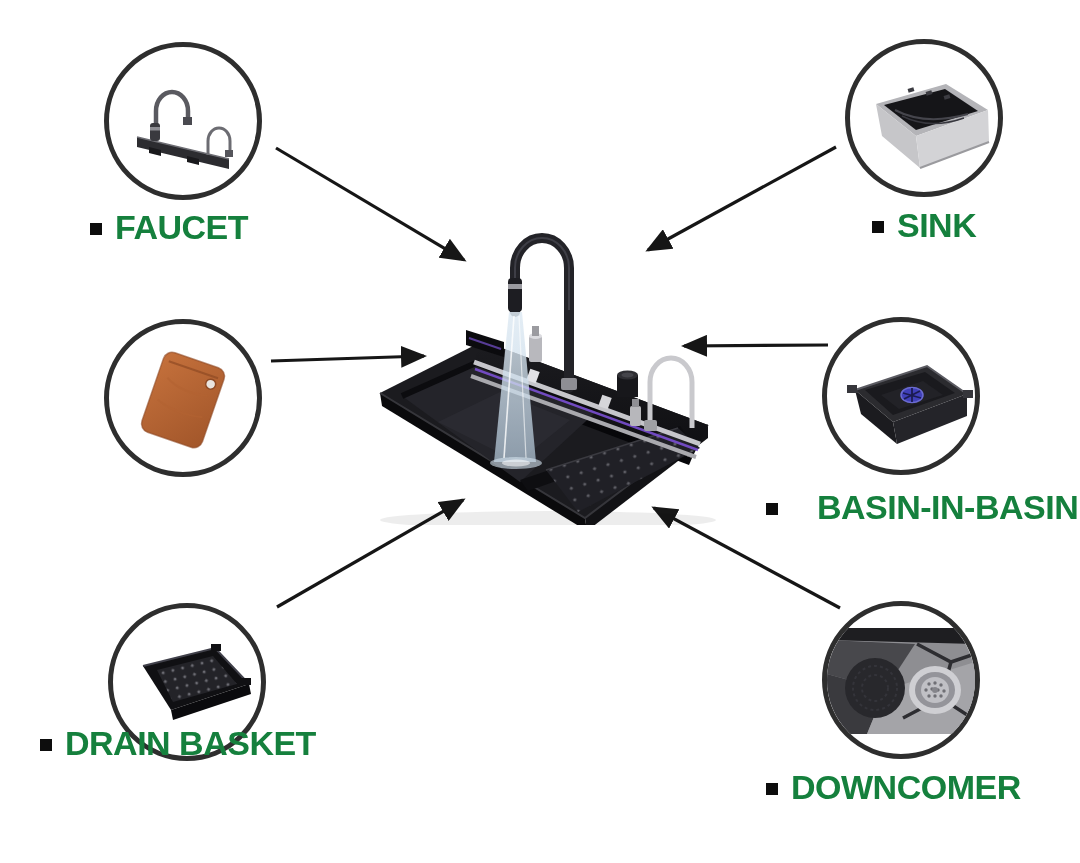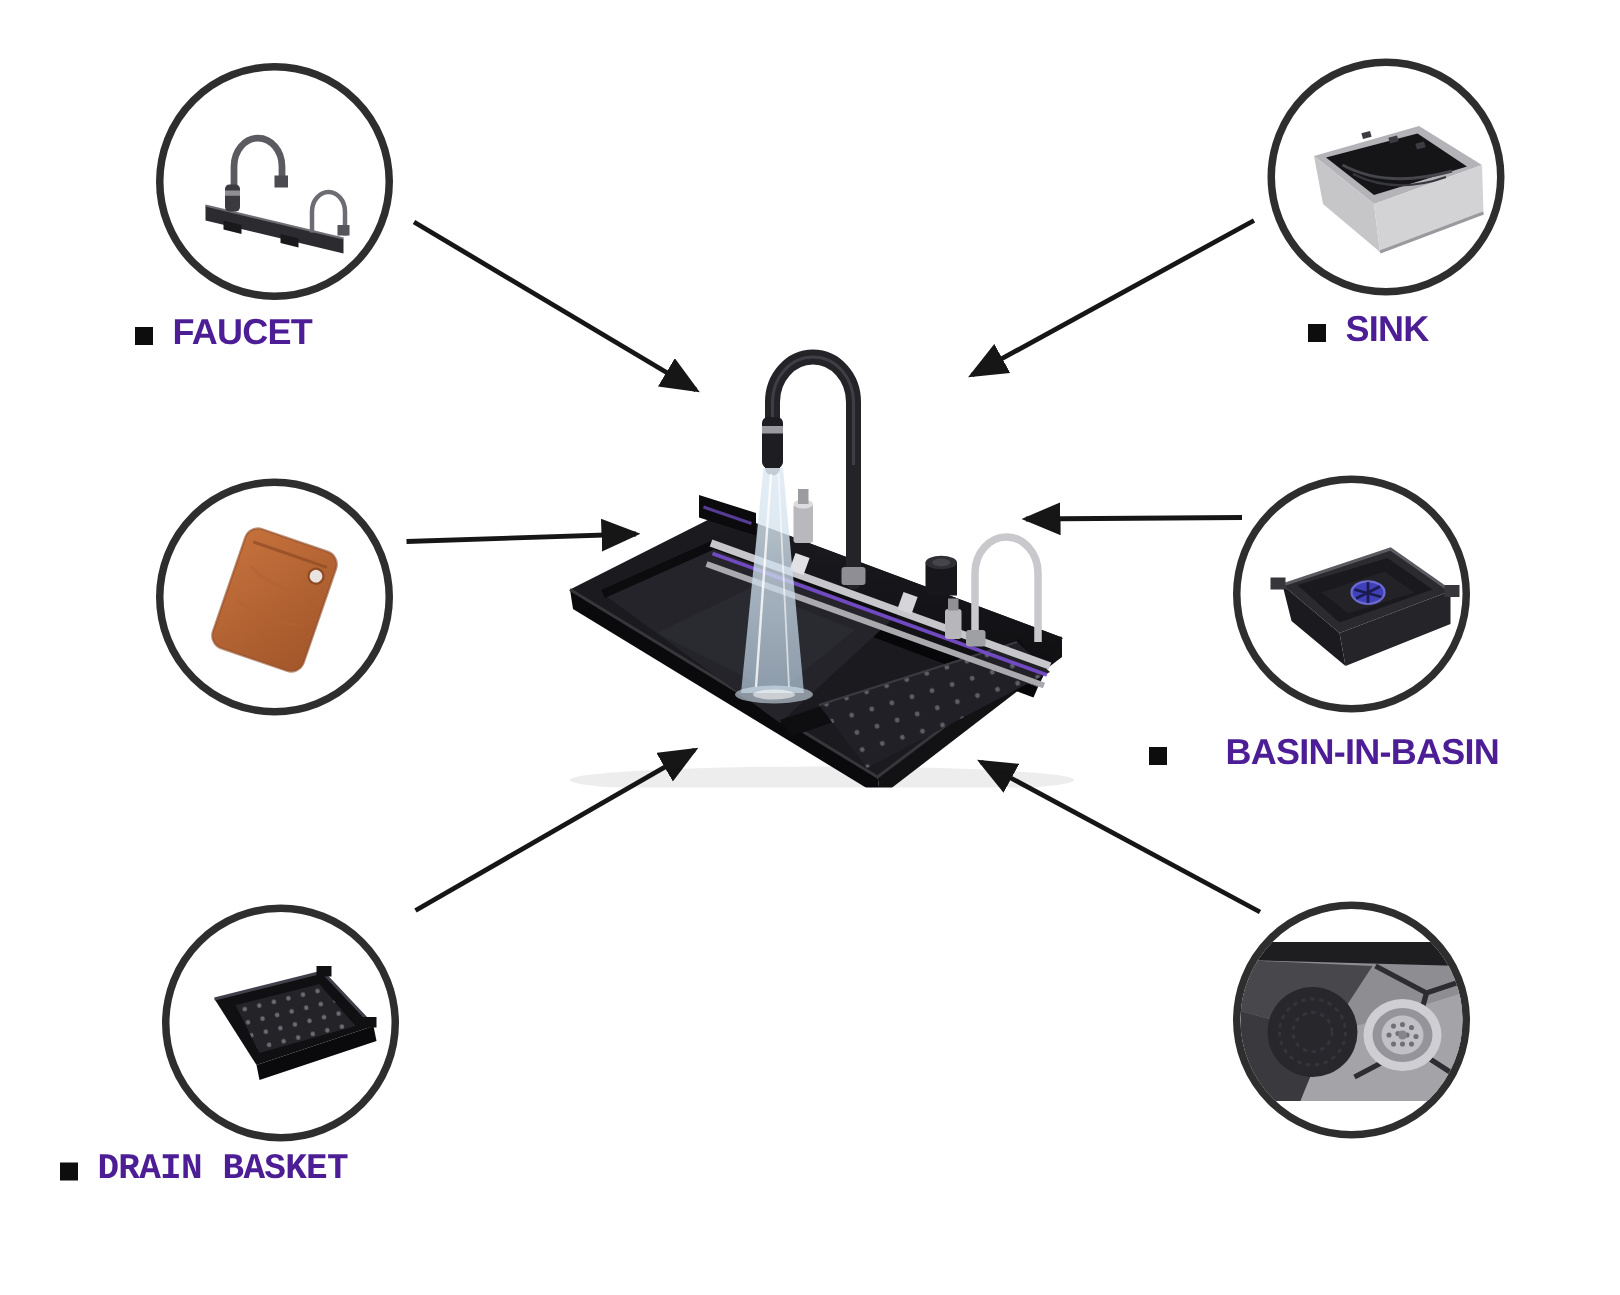--- a/index.html
+++ b/index.html
@@ -26,23 +26,23 @@
     display:flex; align-items:center; gap:13px;
     white-space:nowrap;
   }
   .bullet {
     width:12px; height:12px;
     background:#0d0d0d;
     flex:0 0 auto;
     margin-top:3px;
   }
   .label-text {
-    font-size:24px;
+    font-size:34px;
     font-weight:700;
-    color:#4c1d95;
+    color:#15803d;
     letter-spacing:-0.5px;
   }
   .center-product { position:absolute; left:368px; top:220px; }
 </style>
 </head>
 <body>
 
 <div class="canvas">
 
   <svg class="arrow-layer" viewBox="0 0 1080 863">
@@ -217,21 +217,21 @@
       </defs>
       <polygon points="30,58 102,40 136,76 58,102" fill="#101013"></polygon>
       <polyline points="30,58 102,40 136,76" fill="none" stroke="#40404a" stroke-width="2"></polyline>
       <polygon points="44,62 100,48 124,76 60,94" fill="#232328"></polygon>
       <polygon points="44,62 100,48 124,76 60,94" fill="url(#basketDots)"></polygon>
       <polygon points="58,102 136,76 138,86 60,112" fill="#0a0a0d"></polygon>
       <rect x="98" y="36" width="10" height="7" fill="#101013"></rect>
       <rect x="128" y="70" width="10" height="7" fill="#101013"></rect>
     </svg>
   </div>
-  <div class="component-label" style="left:40px; top:766px;font-family:Liberation Mono, monospace;">
+  <div class="component-label" style="left:40px; top:724px;">
     <span class="bullet"></span>
     <span class="label-text">DRAIN BASKET</span>
   </div>
 
   <div class="component-circle" style="left:822px; top:601px;">
     <svg viewBox="0 0 148 148">
       <rect x="0" y="22" width="148" height="106" fill="#8e8e92"></rect>
       <polygon points="0,22 148,22 148,38 0,34" fill="#1e1e21"></polygon>
       <polygon points="0,34 88,38 58,84 0,68" fill="#48484c"></polygon>
       <polygon points="0,68 58,84 40,128 0,128" fill="#3a3a3e"></polygon>
@@ -251,14 +251,18 @@
           <circle cx="105" cy="83" r="1.7"></circle>
           <circle cx="111" cy="84" r="1.7"></circle>
           <circle cx="117" cy="85" r="1.7"></circle>
         <circle cx="102" cy="90" r="1.7"></circle>
           <circle cx="108" cy="90" r="1.7"></circle>
           <circle cx="114" cy="90" r="1.7"></circle>
       </g>
       <circle cx="108" cy="84" r="3" fill="#85858b"></circle>
     </svg>
   </div>
+  <div class="component-label" style="left:766px; top:768px;">
+    <span class="bullet"></span>
+    <span class="label-text">DOWNCOMER</span>
+  </div>
 
 </div>
 
 </body></html>

